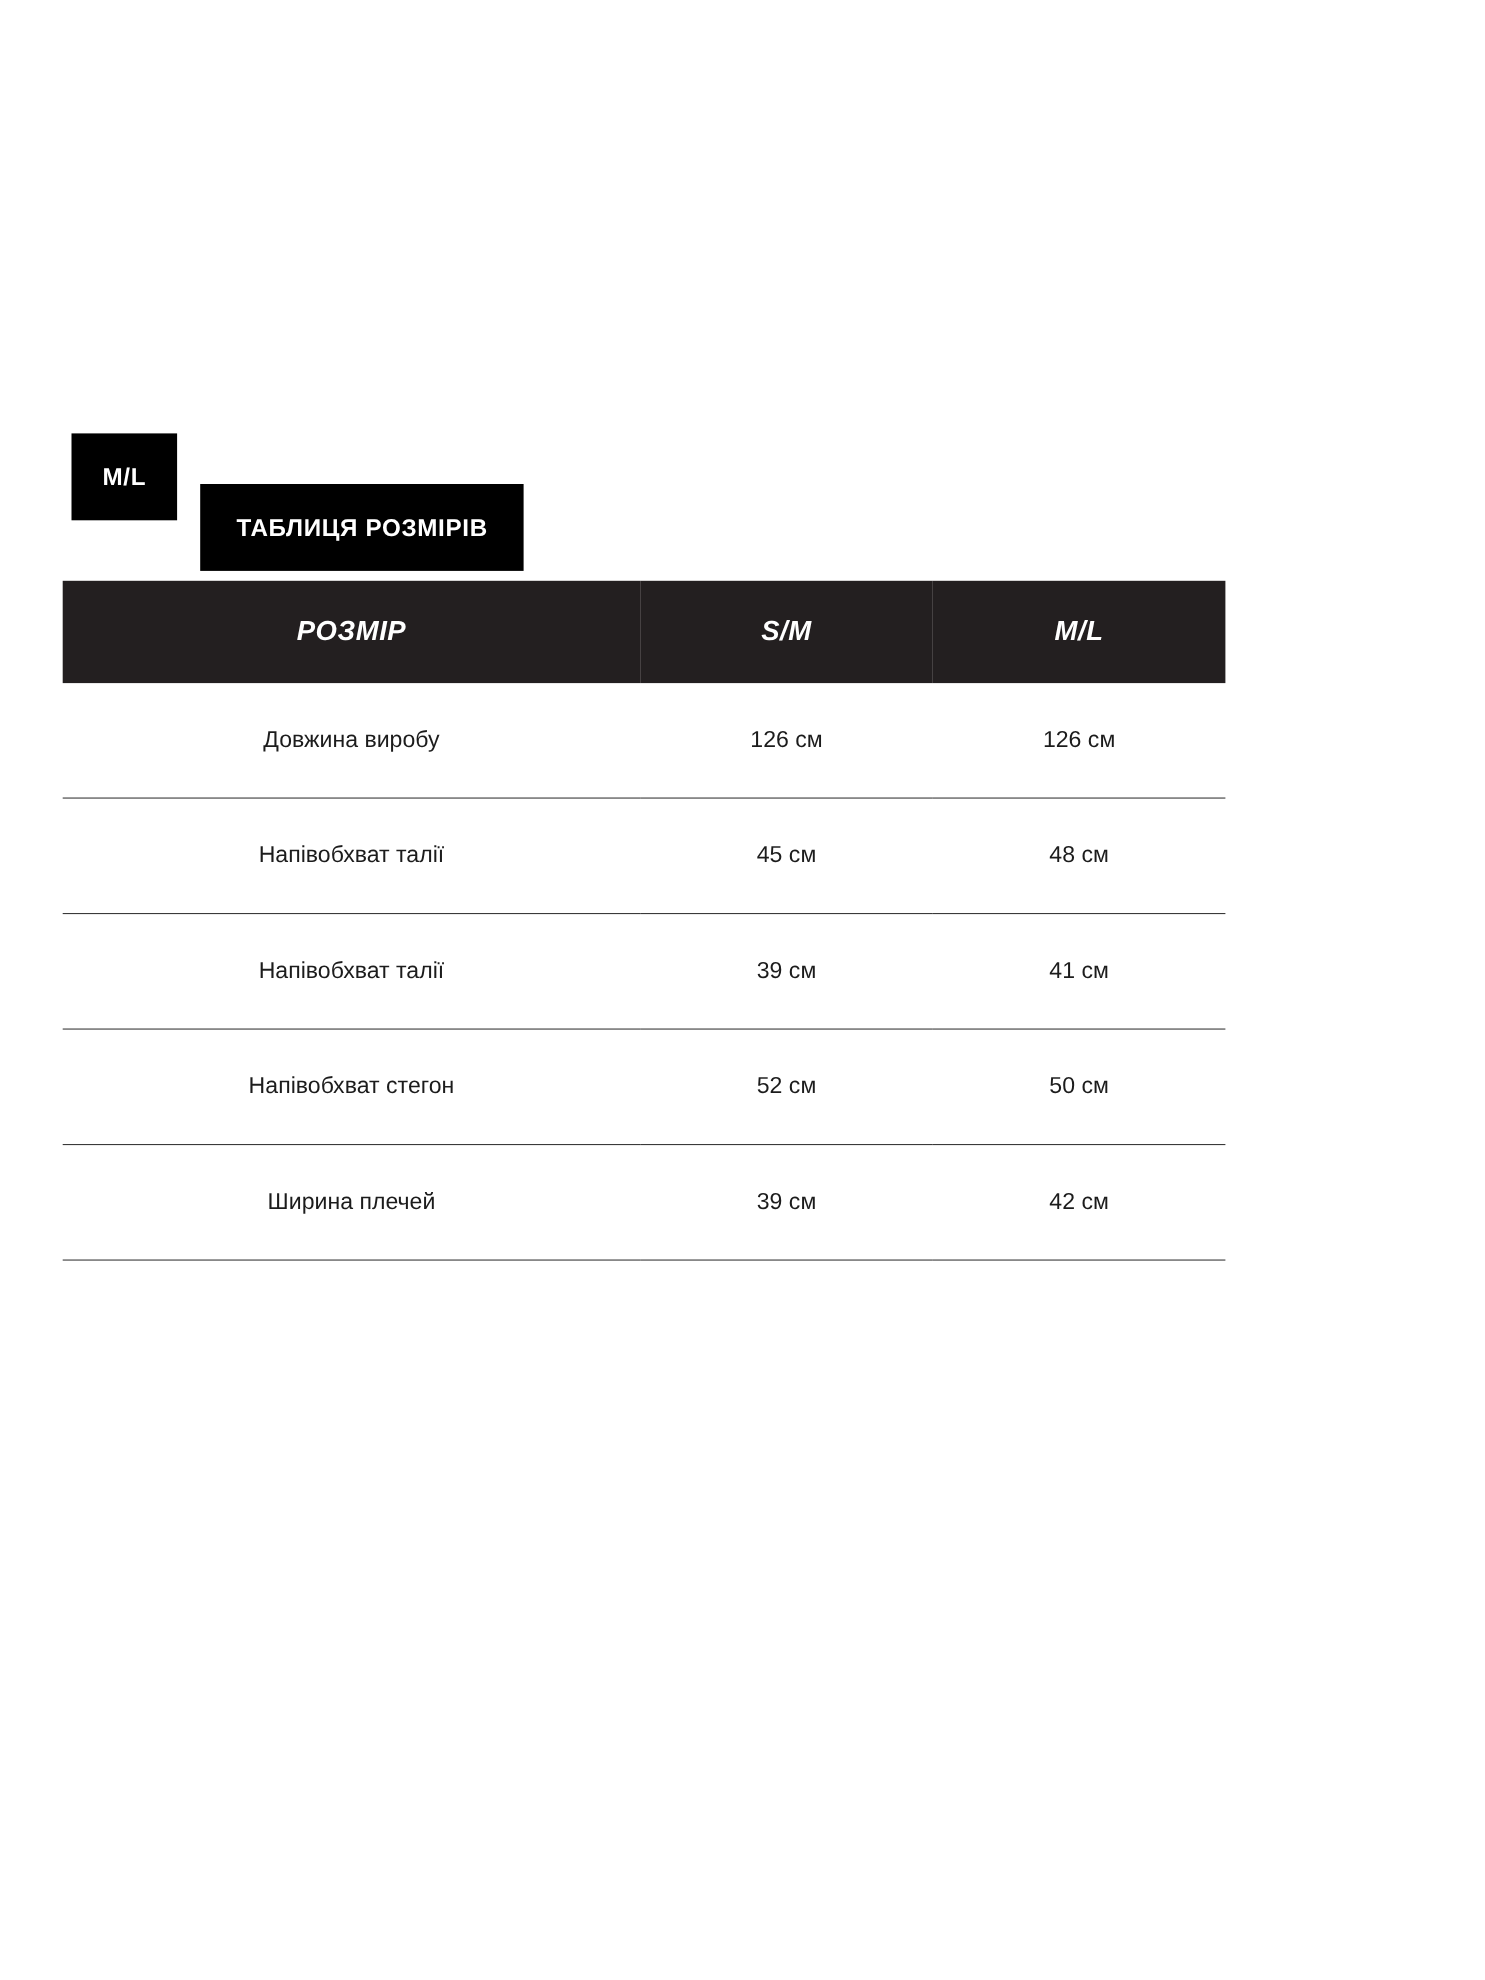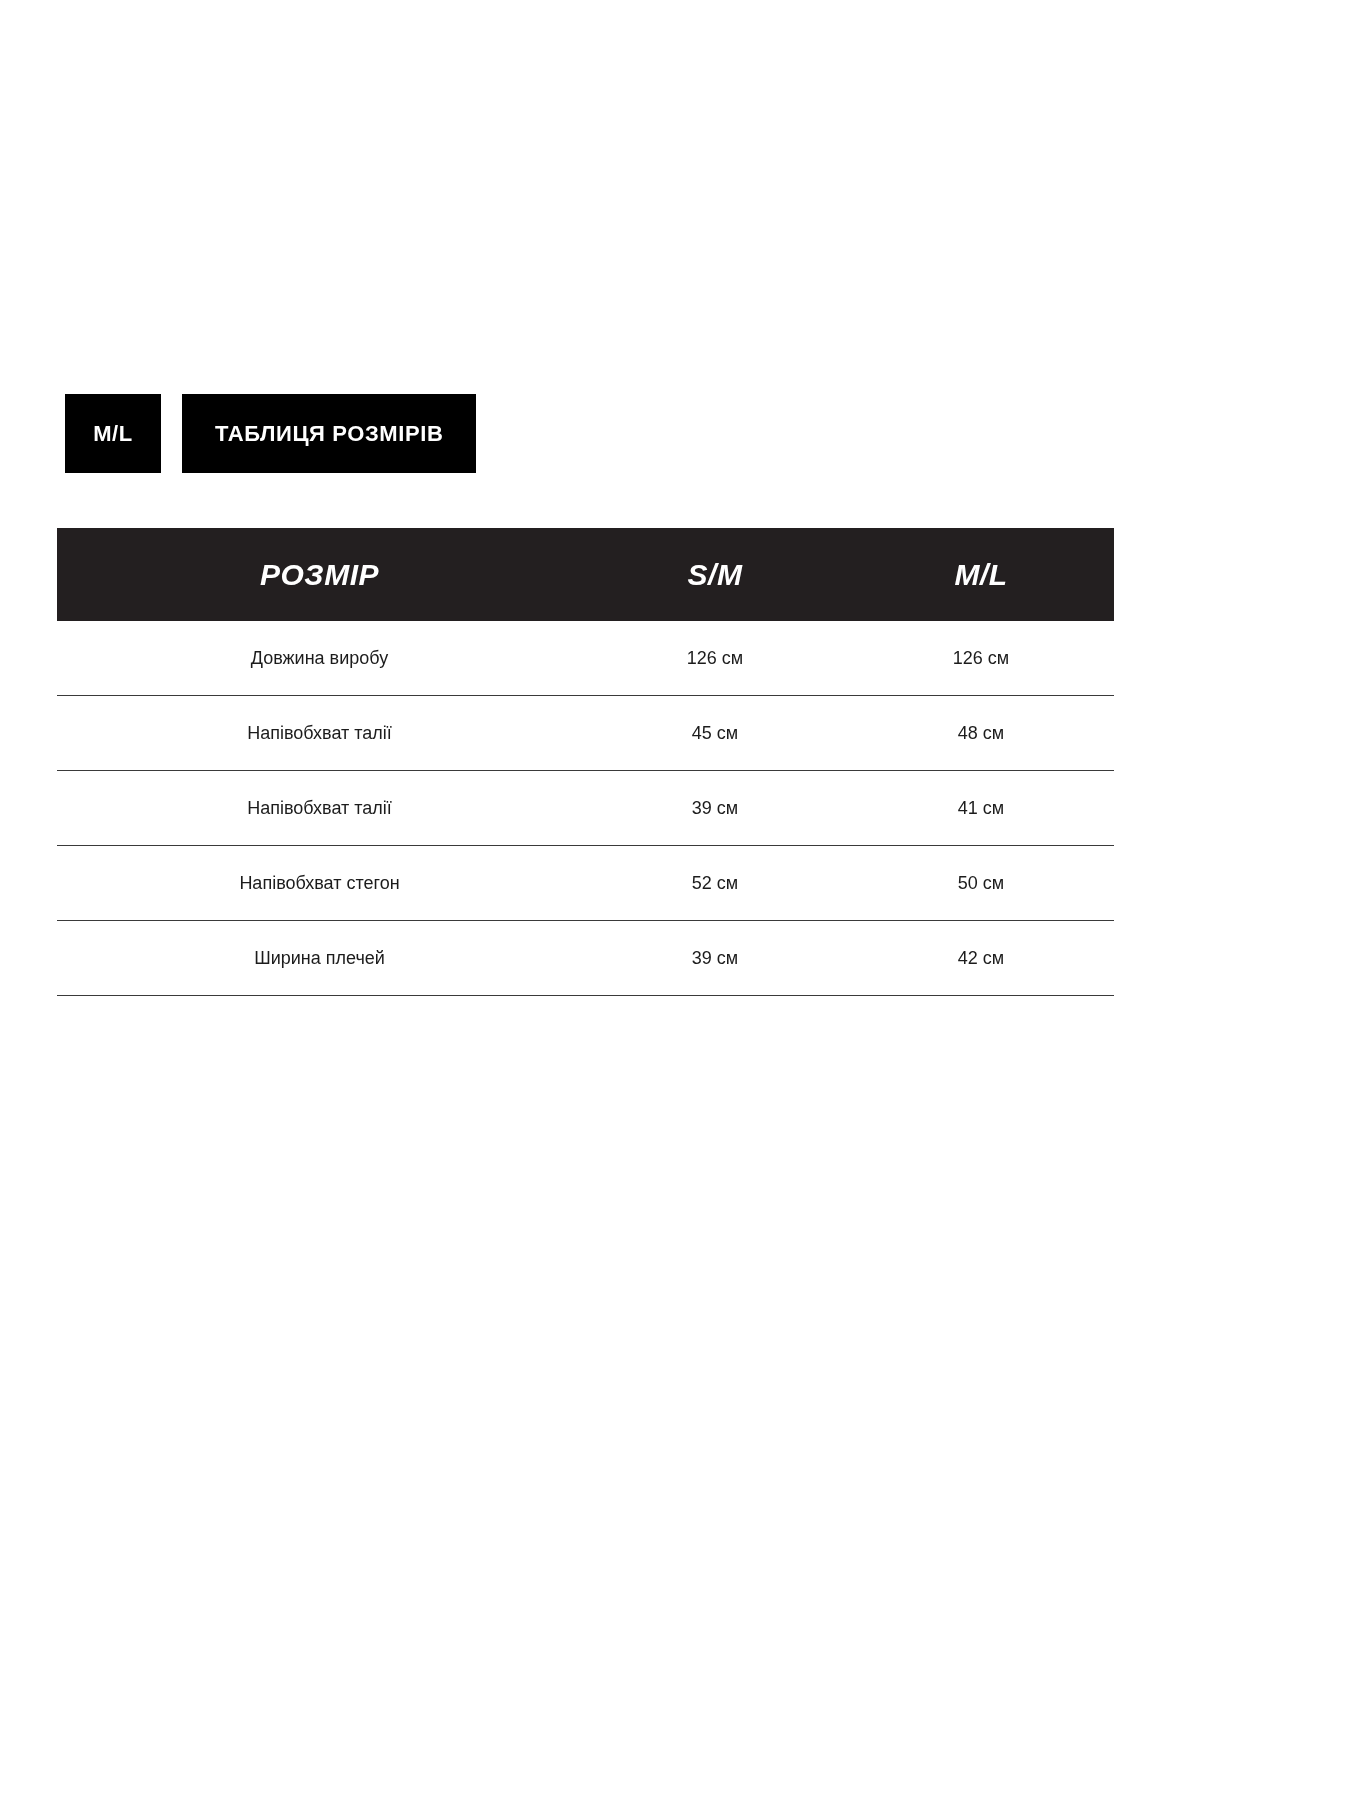--- a/index.html
+++ b/index.html
@@ -46,49 +46,50 @@
   }
   .tag-size {
     width: 96px;
     height: 79px;
     font-size: 22px;
   }
   .tag-title {
     height: 79px;
     padding: 0 33px;
     font-size: 22px;
+    margin-top: 46px;
   }
 
   
   .size-table {
     position: absolute;
     left: 57px;
     top: 516px;
     width: 1057px;
     border-collapse: collapse;
     table-layout: fixed;
   }
   .size-table thead th {
     background: #231f20;
     color: #ffffff;
     font-style: italic;
     font-weight: bold;
-    font-size: 30px;
+    font-size: 25px;
     letter-spacing: 0.5px;
     height: 93px;
     vertical-align: middle;
     padding: 0;
   }
   .size-table thead th.col-label { width: 525px; }
   .size-table thead th.col-sm   { width: 266px; }
   .size-table thead th.col-ml   { width: 266px; }
 
   .size-table tbody td {
-    height: 74px;
-    font-size: 18px;
+    height: 104px;
+    font-size: 21px;
     color: #1c1c1c;
     text-align: center;
     vertical-align: middle;
     border-bottom: 1px solid #3a3a3a;
     padding: 0;
     font-weight: 400;
   }
   .size-table tbody tr:first-child td {
     border-top: none;
   }

